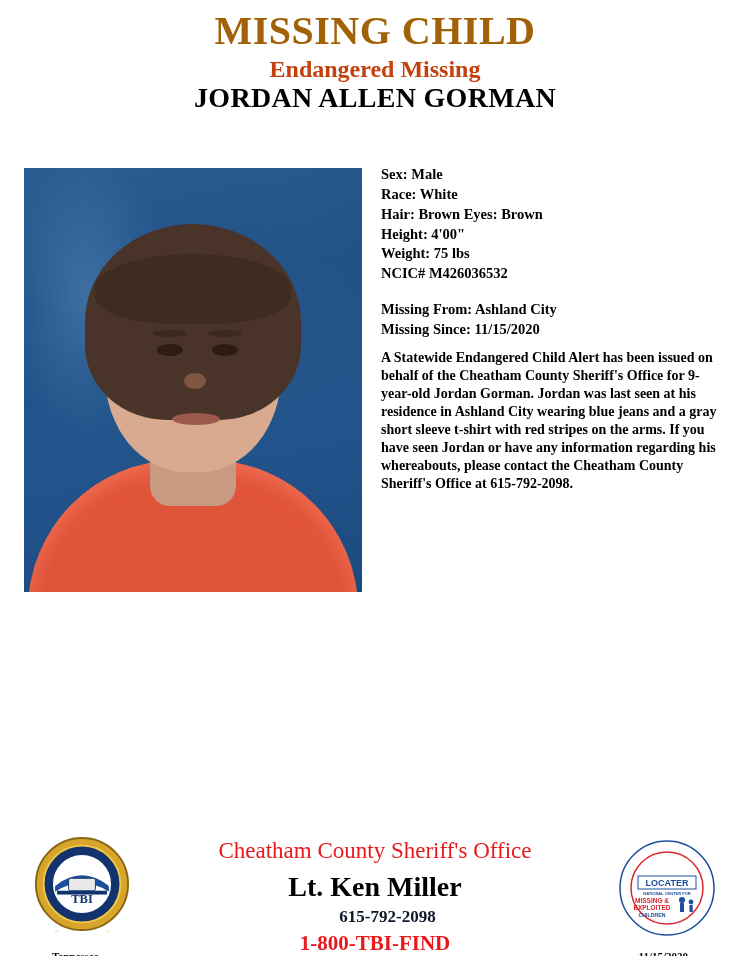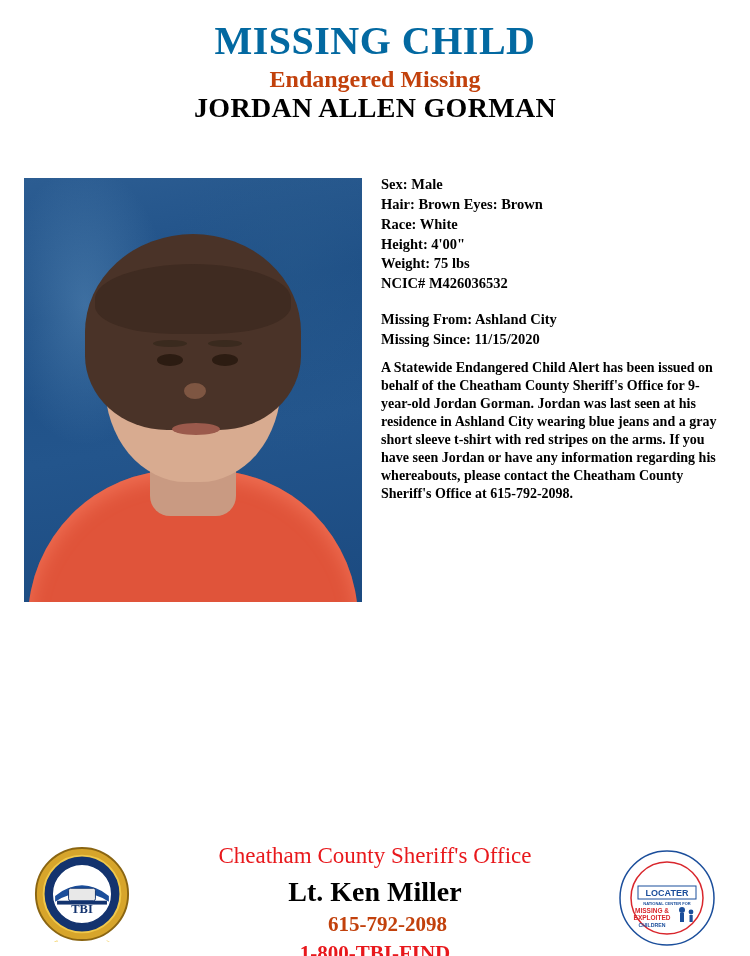--- a/index.html
+++ b/index.html
@@ -17,25 +17,25 @@
   }
   .poster {
     position: relative;
     width: 750px;
     height: 956px;
     box-sizing: border-box;
   }
   
   .title-main {
     text-align: center;
-    color: #0369a1;
+    color: #a16207;
     font-weight: bold;
     font-size: 40px;
     letter-spacing: 0.5px;
-    margin-top: 20px;
+    margin-top: 10px;
     line-height: 1.05;
   }
   .title-sub {
     text-align: center;
     color: #c2410c;
     font-weight: bold;
     font-size: 24px;
     margin-top: 4px;
     line-height: 1.1;
   }
@@ -193,23 +193,23 @@
     font-size: 23px;
     line-height: 1.2;
   }
   .footer .officer {
     color: #000;
     font-weight: bold;
     font-size: 28px;
     margin-top: 6px;
   }
   .footer .phone {
-    color: #c2410c;
-    font-weight: bold;
-    font-size: 21px;
+    color: #0f172a;
+    font-weight: bold;
+    font-size: 17px;
     margin-top: 4px;
     padding-left: 25px;
   }
   .footer .hotline {
     color: #e8181c;
     font-weight: bold;
     font-size: 21px;
     margin-top: 4px;
   }
   .footer-labels {
@@ -266,22 +266,22 @@
       <div class="brow left"></div>
       <div class="brow right"></div>
       <div class="eye left"></div>
       <div class="eye right"></div>
       <div class="nose"></div>
       <div class="mouth"></div>
     </div>
 
     <div class="info">
       <div class="line">Sex: Male</div>
+      <div class="line">Race: White</div>
       <div class="line">Hair: Brown   Eyes: Brown</div>
-      <div class="line">Race: White</div>
       <div class="line">Height: 4'00"</div>
       <div class="line">Weight: 75 lbs</div>
       <div class="line">NCIC# M426036532</div>
       <div class="gap"></div>
       <div class="line">Missing From: Ashland City</div>
       <div class="line">Missing Since: 11/15/2020</div>
       <div class="desc">A Statewide Endangered Child Alert has been issued on behalf of the Cheatham County Sheriff's Office for 9-year-old Jordan Gorman. Jordan was last seen at his residence in Ashland City wearing blue jeans and a gray short sleeve t-shirt with red stripes on the arms. If you have seen Jordan or have any information regarding his whereabouts, please contact the Cheatham County Sheriff's Office at 615-792-2098.</div>
     </div>
 
   </div>

